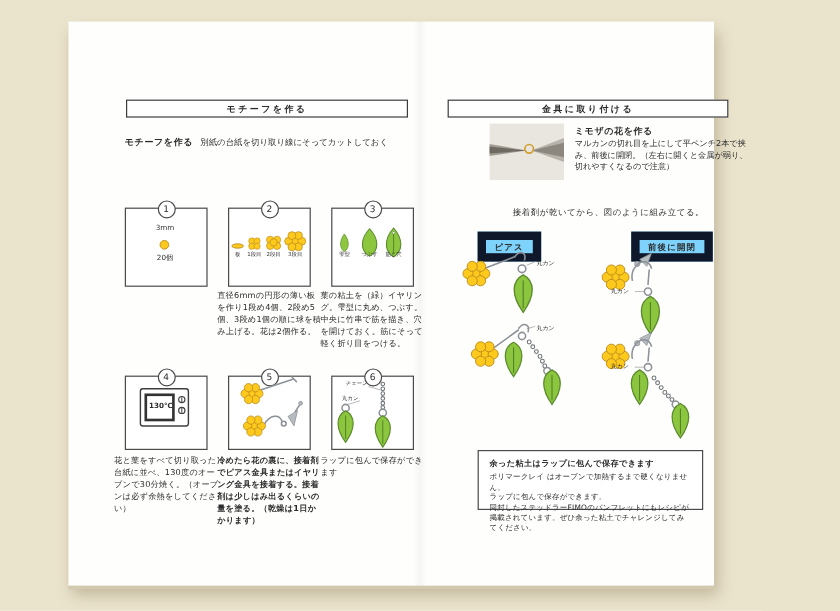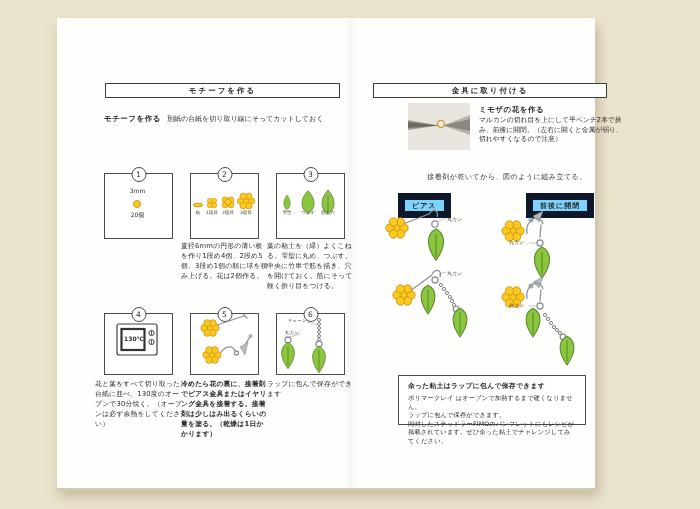--- a/index.html
+++ b/index.html
@@ -87,21 +87,21 @@
       <div class="num">4</div>
     </div>
   <div class="stepbox r2" style="left:133px;">
       <div class="num">5</div>
     </div>
   <div class="stepbox r2" style="left:219px;">
       <div class="num">6</div>
     </div>
 
   <div class="caption cap1" style="left:124px;">直径6mmの円形の薄い板を作り1段め4個、2段め5個、3段め1個の順に球を積み上げる。花は2個作る。</div>
-  <div class="caption cap1" style="left:210px;">葉の粘土を（緑）よくこねる。雫型に丸め、つぶす。中央に竹串で筋を描き、穴を開けておく。筋にそって軽く折り目をつける。</div>
+  <div class="caption cap1" style="left:210px;">葉の粘土を（緑）イヤリング。雫型に丸め、つぶす。中央に竹串で筋を描き、穴を開けておく。筋にそって軽く折り目をつける。</div>
   <div class="caption cap2" style="left:38px;">花と葉をすべて切り取った台紙に並べ、130度のオーブンで30分焼く。（オーブンは必ず余熱をしてください）</div>
   <div class="caption cap2" style="left:124px;font-weight:bold;">冷めたら花の裏に、接着剤でピアス金具またはイヤリング金具を接着する。接着剤は少しはみ出るくらいの量を塗る。（乾燥は1日かかります）</div>
   <div class="caption cap2" style="left:210px;">ラップに包んで保存ができます</div>
 
   <div class="hdrbox" style="left:316px;top:65px;width:232px;">
     <span>金具に取り付ける</span>
   </div>
   <div class="jr-title">ミモザの花を作る</div>
   <div class="jr-text">マルカンの切れ目を上にして平ペンチ2本で挟み、前後に開閉。（左右に開くと金属が弱り、切れやすくなるので注意）</div>
   <div class="note">接着剤が乾いてから、図のように組み立てる。</div>

